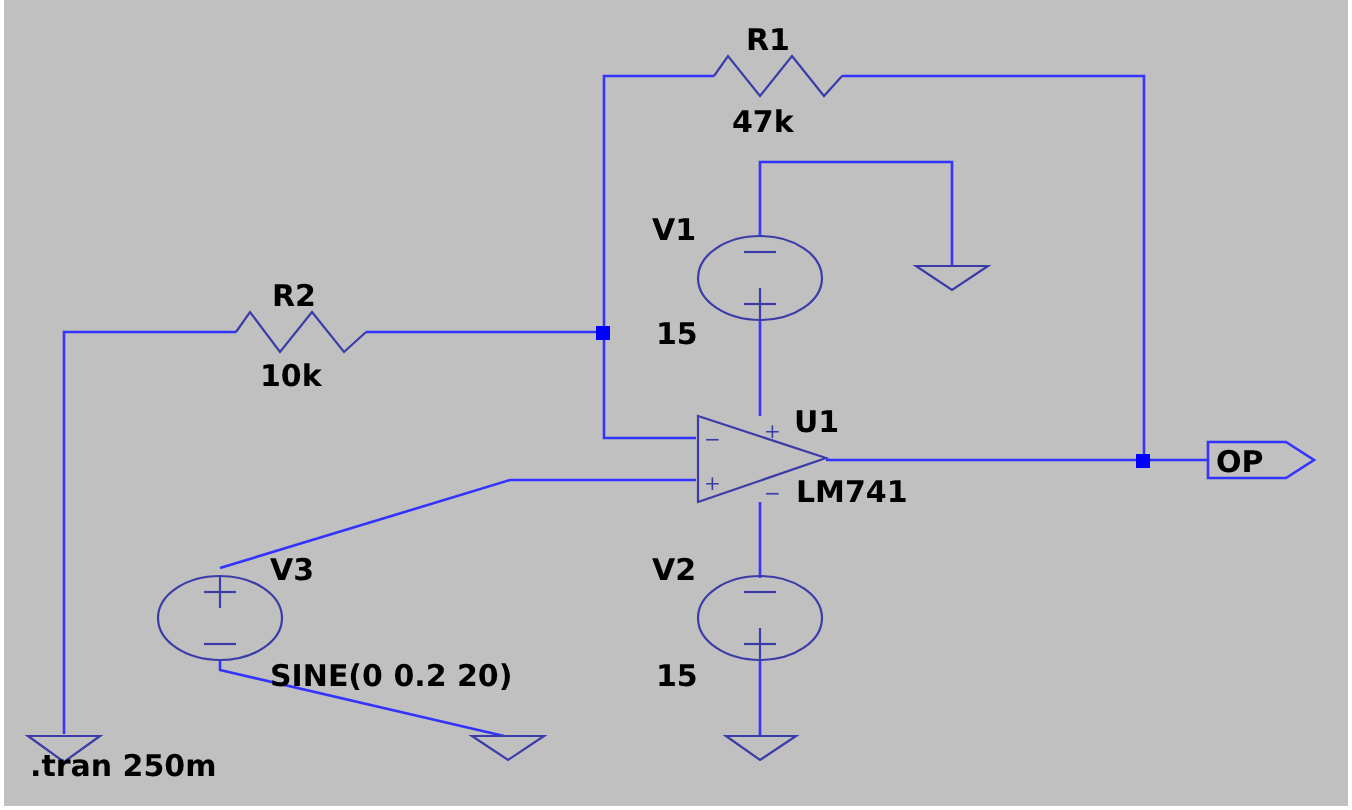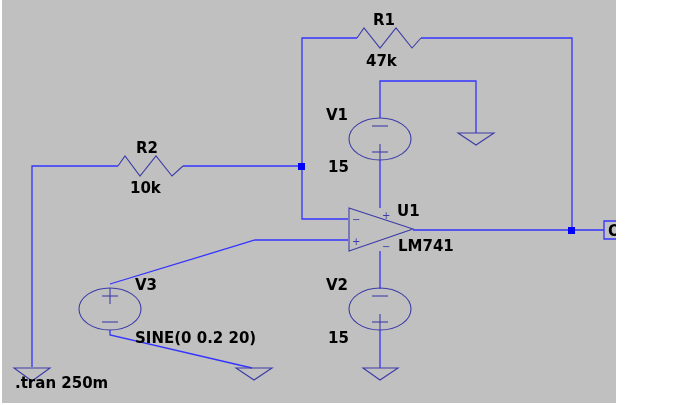--- a/index.html
+++ b/index.html
@@ -1,18 +1,18 @@
 <!DOCTYPE html>
 <html><head>
 <meta charset="utf-8">
 <style>
   html, body { margin: 0; padding: 0; background: #ffffff; }
   #canvas {
     position: relative;
-    width: 616px; height: 405px;
+    width: 676px; height: 405px;
     overflow: hidden;
     background: #ffffff;
   }
   #sheet {
     position: absolute; left: 2px; top: 0; width: 672px; height: 403px;
     background: #c0c0c0;
   }
   svg { position: absolute; left: 0; top: 0; }
   .wire { stroke: #3333ff; stroke-width: 1.3; fill: none; }
   .sym { stroke: #3c3ca8; stroke-width: 1.1; fill: none; }

